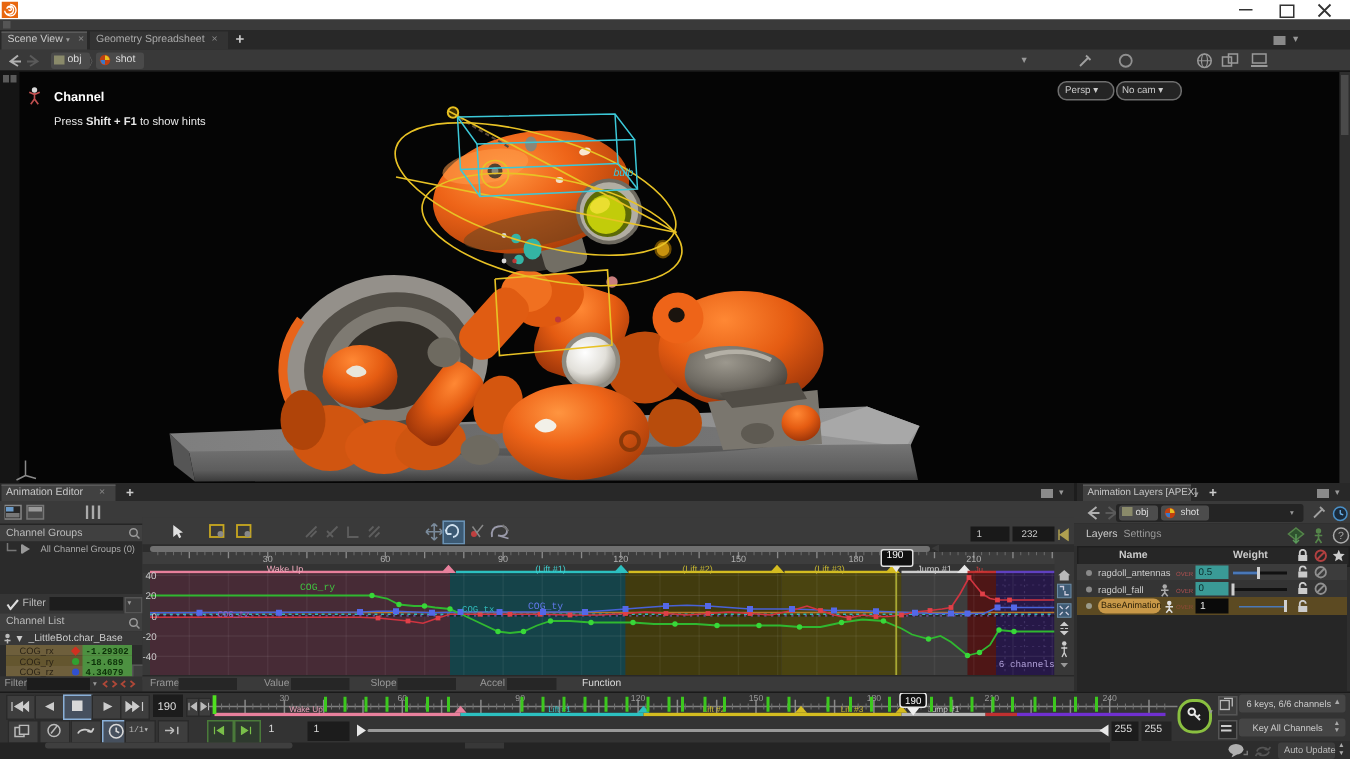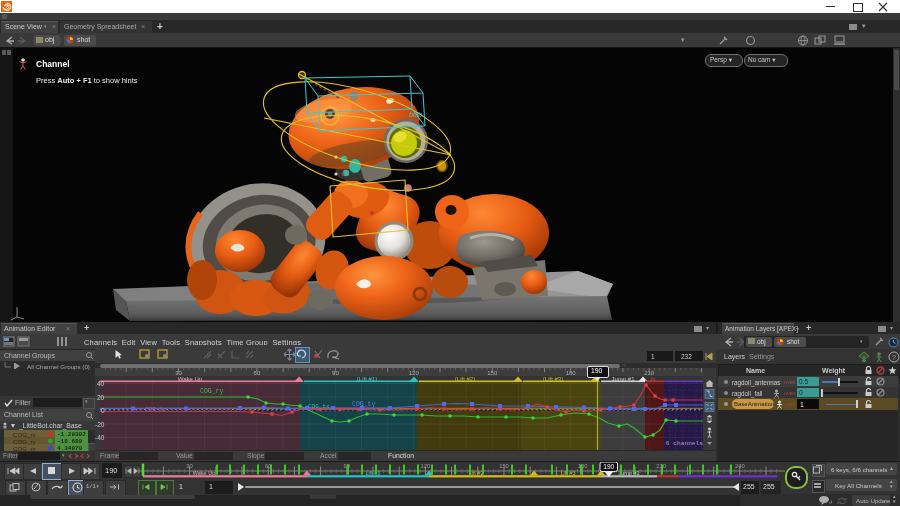--- a/index.html
+++ b/index.html
@@ -229,21 +229,21 @@
       </g>
       <text x="409" y="117" font-size="7" font-style="italic" fill="#3cc8d8" font-family="Liberation Sans">bulb</text>
     </svg>
   </div>
 
   <svg class="abs" style="left:16px;top:57px" width="14" height="14" viewBox="0 0 14 14">
     <circle cx="7" cy="3" r="1.8" fill="#d8d8d8"></circle>
     <path d="M7 5 L7 9 M7 6 L3.5 4.5 M7 6 L10.5 4.5 M7 9 L4.5 12.5 M7 9 L9.5 12.5" stroke="#c05050" stroke-width="1.1" fill="none"></path>
   </svg>
   <div class="abs txt" style="left:36px;top:59px;font-size:8.5px;font-weight:bold;color:#fff;">Channel</div>
-  <div class="abs txt" style="left:36px;top:76px;font-size:7.5px;color:#e8e8e8;">Press <b>Auto + F1</b> to show hints</div>
+  <div class="abs txt" style="left:36px;top:76px;font-size:7.5px;color:#e8e8e8;">Press <b>Shift + F1</b> to show hints</div>
   <div class="abs" style="left:705px;top:54px;width:36px;height:11px;background:#242424;border:1px solid #6e6e6e;border-radius:6px;"></div>
   <div class="abs txt" style="left:710px;top:56px;font-size:6.5px;color:#ccc;">Persp ▾</div>
   <div class="abs" style="left:744px;top:54px;width:42px;height:11px;background:#242424;border:1px solid #6e6e6e;border-radius:6px;"></div>
   <div class="abs txt" style="left:748px;top:56px;font-size:6.5px;color:#ccc;">No cam ▾</div>
 
   <div class="abs" style="left:893px;top:48px;width:7px;height:274px;background:#2d2d2d;"></div>
   <div class="abs" style="left:894px;top:50px;width:5px;height:40px;background:#4a4a4a;"></div>
 
   <svg class="abs" style="left:8px;top:303px" width="18" height="18">
       <path d="M9 14 L9 4 M9 14 L16 16 M9 14 L3 17" stroke="#8a8a8a" stroke-width="1" fill="none"></path>
@@ -263,21 +263,20 @@
     <svg class="abs" style="left:3px;top:14px" width="28" height="11">
       <rect x="0" y="1" width="11" height="9" fill="#262626" stroke="#888" stroke-width="1"></rect>
       <rect x="1" y="2" width="5" height="3" fill="#6a9ac8"></rect>
         <rect x="1" y="6" width="9" height="3" fill="#777"></rect>
       <rect x="15" y="1" width="11" height="9" fill="#4a4a4a" stroke="#777" stroke-width="1"></rect>
       <rect x="16" y="2" width="9" height="3" fill="#999"></rect>
     </svg>
     <svg class="abs" style="left:57px;top:14px" width="12" height="11">
         <path d="M1 1 V10 M5 1 V10 M9 1 V10" stroke="#aaa" stroke-width="1.6"></path>
       </svg>
-    <div class="abs txt" style="left:84px;top:16px;font-size:7.5px;color:#d4d4d4;letter-spacing:0.2px;">Channels&nbsp;&nbsp;Edit&nbsp;&nbsp;View&nbsp;&nbsp;Tools&nbsp;&nbsp;Snapshots&nbsp;&nbsp;Time Group&nbsp;&nbsp;Settings</div>
 
     <div class="abs" style="left:0;top:28px;width:95px;height:11px;background:#404040;border-bottom:1px solid #2a2a2a;"></div>
     <div class="abs txt" style="left:4px;top:30px;font-size:7px;color:#bbb;">Channel Groups</div>
     <svg class="abs" style="left:85px;top:29px" width="9" height="9">
         <circle cx="4" cy="4" r="2.5" fill="none" stroke="#999" stroke-width="1"></circle>
         <path d="M6 6 L8 8" stroke="#999" stroke-width="1"></path>
       </svg>
     <div class="abs" style="left:0;top:39px;width:95px;height:35px;background:#2b2b2b;"></div>
     <svg class="abs" style="left:3px;top:40px" width="24" height="9">
         <path d="M2 0 V5 H8" stroke="#777" stroke-width="1" fill="none"></path>

